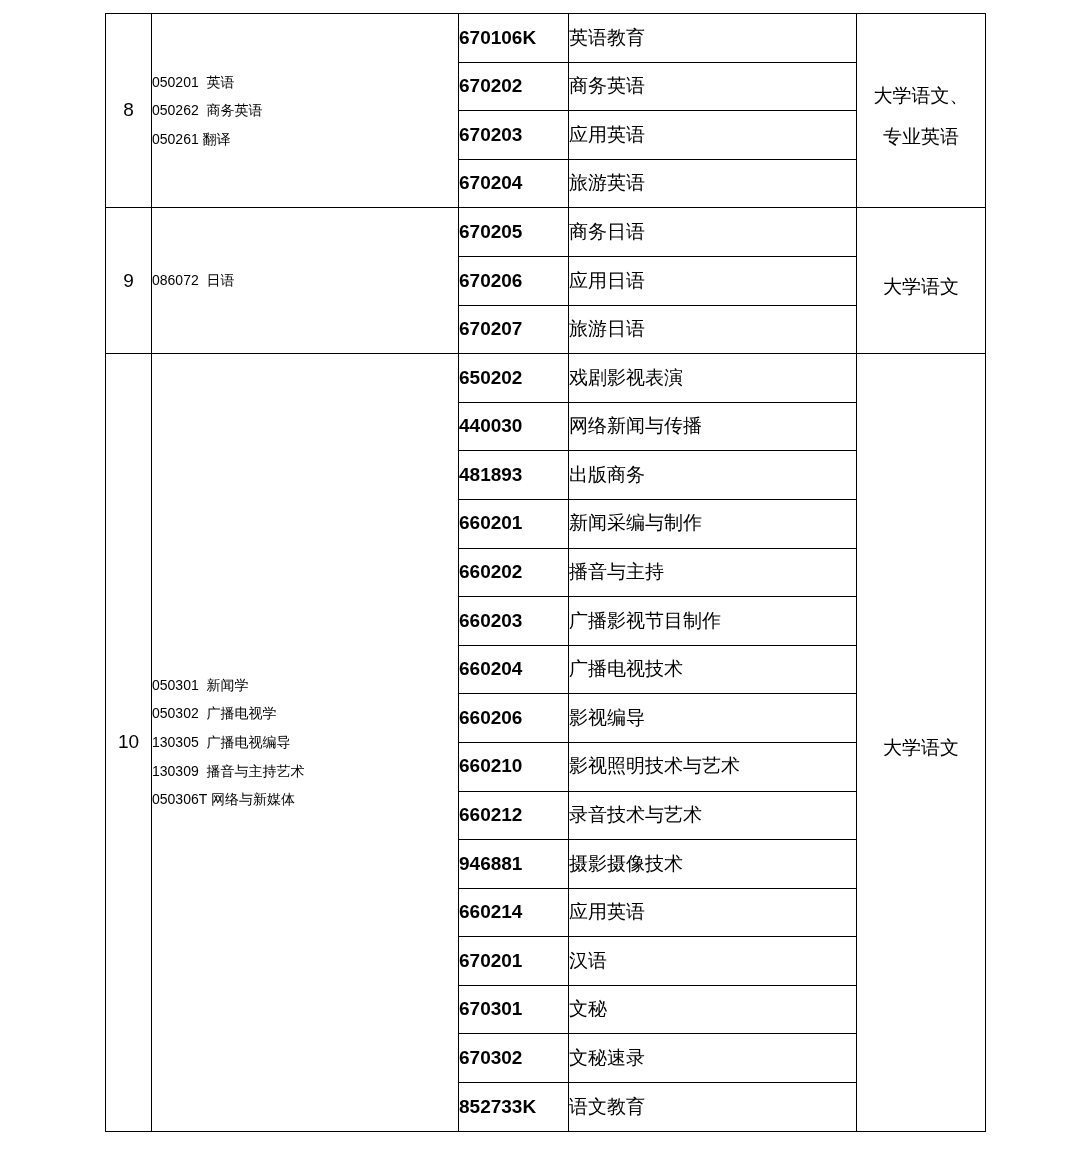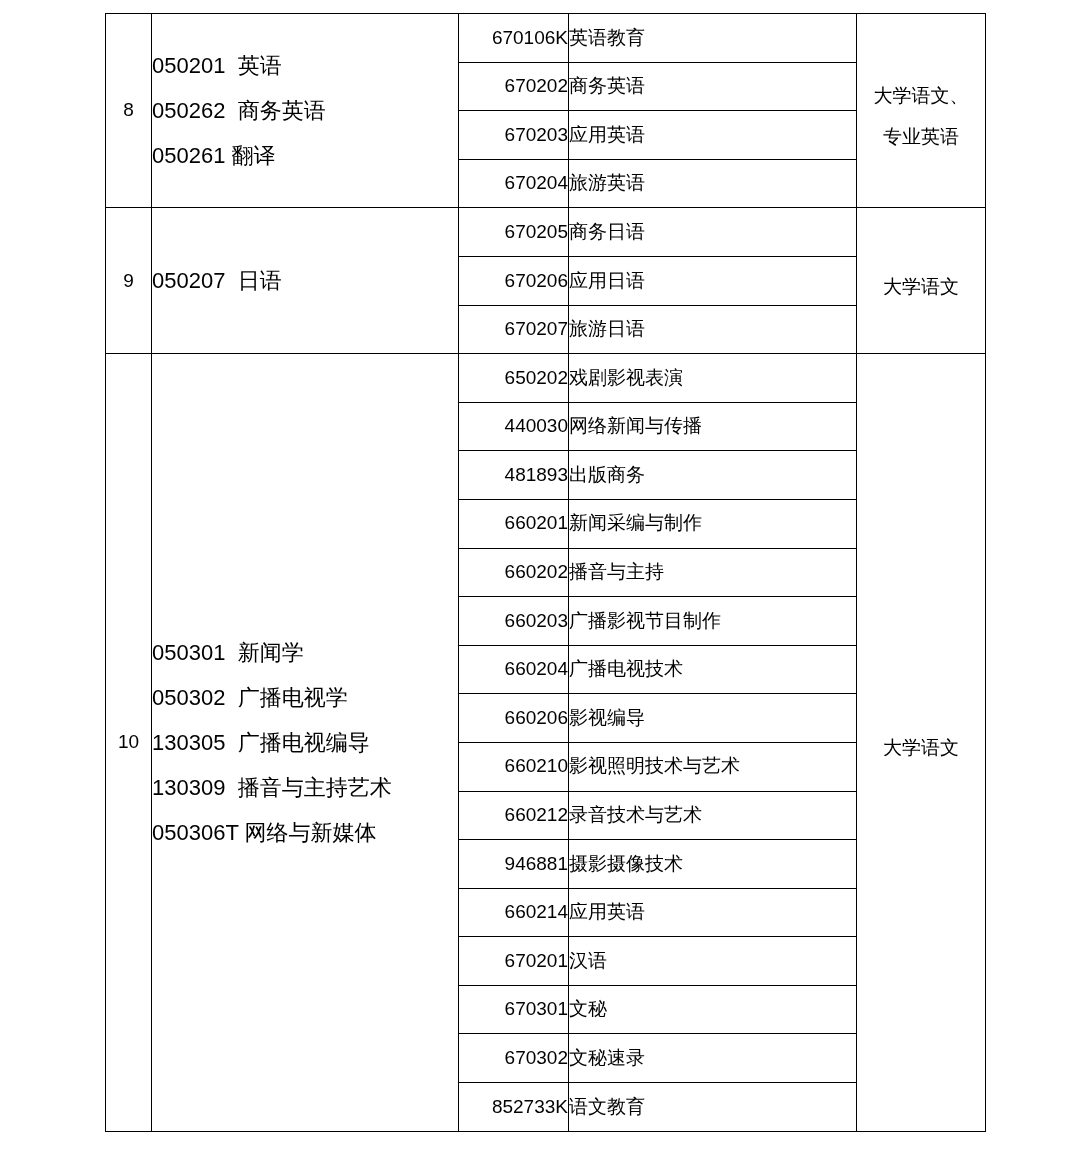--- a/index.html
+++ b/index.html
@@ -45,26 +45,27 @@
   td.index {
     text-align: center;
     font-size: 19px;
   }
   td.undergrad {
     padding: 8px 0 8px 44px;
     text-align: left;
   }
   td.undergrad .line {
     white-space: pre;
-    font-size: 22px;
+    font-size: 14px;
     line-height: 2.05;
   }
   td.code {
-    text-align: right;
-    font-size: 19px;
+    text-align: left;
+    font-size: 19px;
+    font-weight: bold;
   }
   td.name {
     text-align: left;
     padding-left: 9px;
     font-size: 19px;
     margin-left: 22px;
   }
   td.exam {
     text-align: center;
     font-size: 19px;
@@ -116,21 +117,21 @@
         <td class="name">应用英语</td>
       </tr>
       <tr class="r">
         <td class="code">670204</td>
         <td class="name">旅游英语</td>
       </tr>
 
       <tr class="r">
         <td class="index" rowspan="3">9</td>
         <td class="undergrad" rowspan="3">
-          <div class="line">050207  日语</div>
+          <div class="line">086072  日语</div>
         </td>
         <td class="code">670205</td>
         <td class="name">商务日语</td>
         <td class="exam" rowspan="3">
           <span class="exam-line">大学语文</span>
         </td>
       </tr>
       <tr class="r">
         <td class="code">670206</td>
         <td class="name">应用日语</td>

